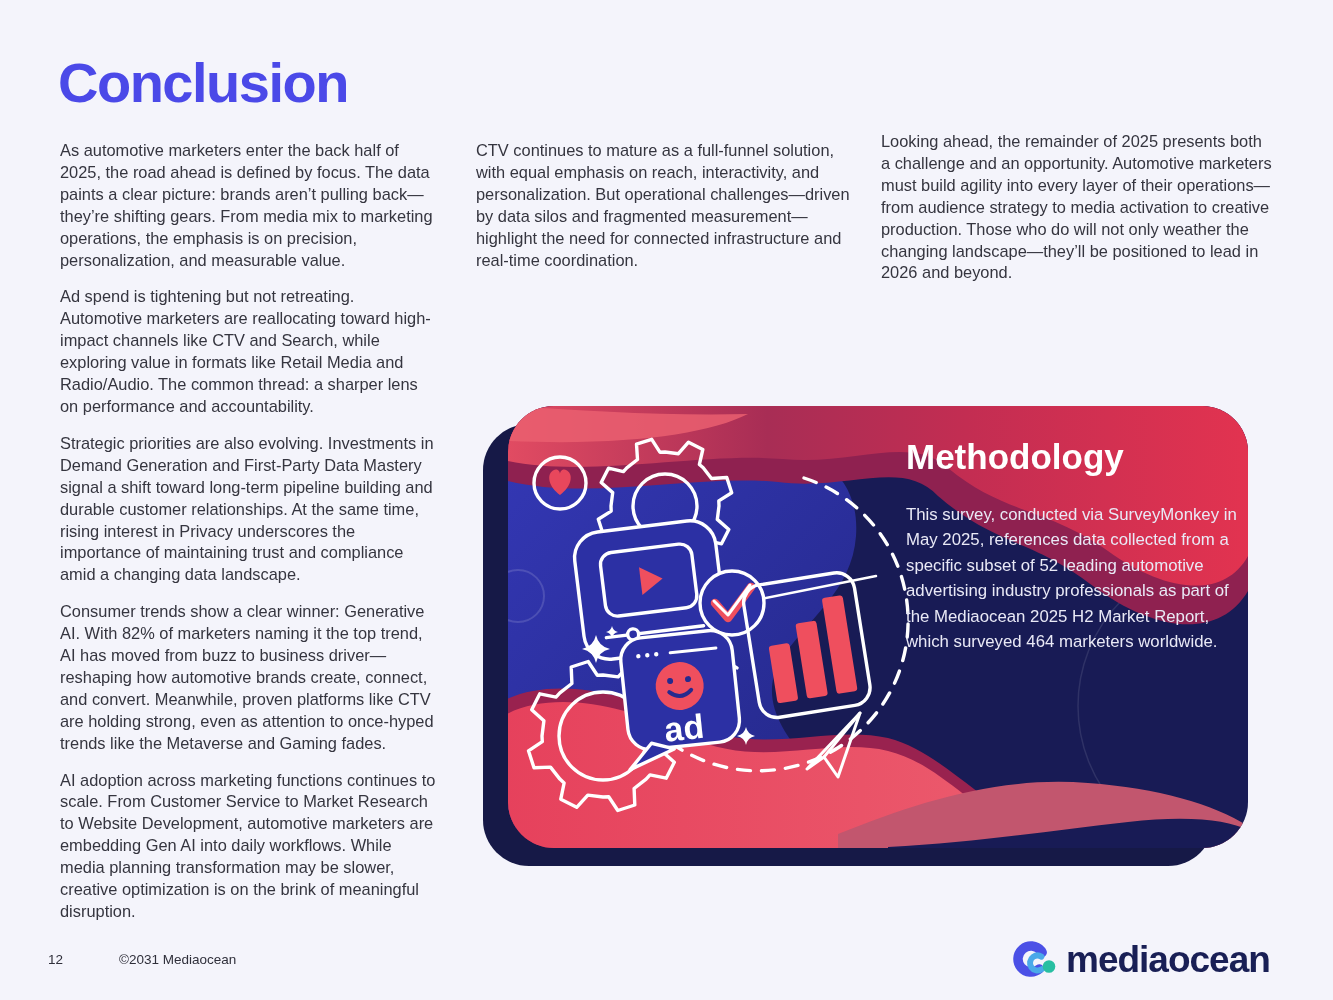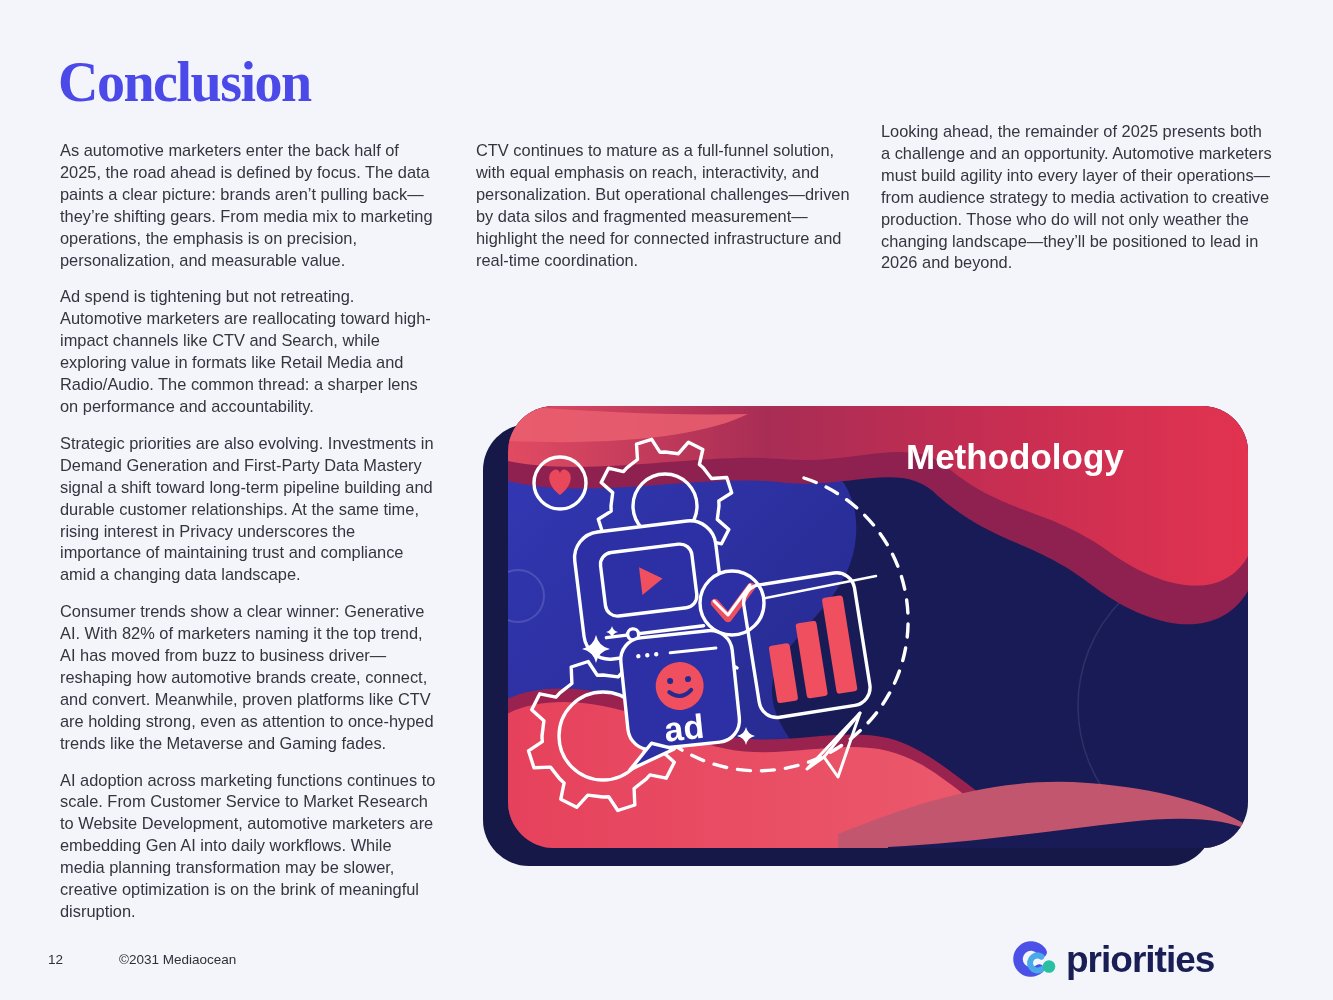--- a/index.html
+++ b/index.html
@@ -1,24 +1,24 @@
 <!DOCTYPE html>
 <html><head>
 <meta charset="utf-8">
 <style>
   html,body{margin:0;padding:0;background:#f4f4fb;}
   #page{position:relative;width:1333px;height:1000px;background:#f4f4fb;overflow:hidden;
         font-family:"Liberation Sans","DejaVu Sans",sans-serif;}
   .page-title{position:absolute;left:58px;top:50px;margin:0;font-size:56px;font-weight:800;
-        color:#4b49e8;letter-spacing:-1.5px;font-family:Liberation Serif, serif;}
+        color:#4b49e8;letter-spacing:-1.5px;}
   .col{position:absolute;top:140px;color:#35353f;font-size:16.4px;line-height:21.9px;}
   .col p{margin:0 0 15px 0;}
   #col1{left:60px;width:378px;}
   #col2{left:476px;width:378px;}
-  #col3{left:881px;top:121px;width:392px;}
+  #col3{left:881px;top:131px;width:392px;}
 
   .card-back{position:absolute;left:483px;top:424px;width:731px;height:442px;border-radius:46px;
         background:#161947;}
   .method-card{position:absolute;left:508px;top:406px;width:740px;height:442px;border-radius:46px;
         background:#181b55;overflow:hidden;}
   .method-card svg.art{position:absolute;left:0;top:0;}
   .card-text{position:absolute;left:398px;top:30px;width:332px;color:#e9e9f6;}
   .card-text h2{margin:0;font-size:35px;line-height:42px;font-weight:800;color:#ffffff;}
   .card-text p{margin:24px 0 0 0;font-size:16.8px;line-height:25.4px;font-weight:400;}
   .card-text p + p{margin-top:34px;}
@@ -162,28 +162,29 @@
         <g fill="#ffffff" stroke="none">
           <path d="M88,229 Q90.52,240.48 102,243 Q90.52,245.52 88,257 Q85.48,245.52 74,243 Q85.48,240.48 88,229 Z"></path>
           <path d="M104,220 Q105.08,224.92 110,226 Q105.08,227.08 104,232 Q102.92,227.08 98,226 Q102.92,224.92 104,220 Z"></path>
           <path d="M238,321 Q239.62,328.38 247,330 Q239.62,331.62 238,339 Q236.38,331.62 229,330 Q236.38,328.38 238,321 Z"></path>
         </g>
       </g>
     </svg>
 
     <div class="card-text">
       <h2>Methodology</h2>
+      <p>This survey, conducted via SurveyMonkey in May 2025, references data collected from a specific subset of 52 leading automotive advertising industry professionals as part of the Mediaocean 2025 H2 Market Report, which surveyed 464 marketers worldwide.</p>
     </div>
   </div>
 
   <div class="footer-pagenum">12</div>
   <div class="footer-copy">©2031 Mediaocean</div>
 
   <div class="logo">
     <svg width="52" height="48" viewBox="0 0 52 48">
       <circle cx="21" cy="23" r="13" fill="none" stroke="#4b50e6" stroke-width="9.5" stroke-dasharray="63 20" stroke-linecap="round" transform="rotate(50 21 23)"></circle>
       <circle cx="27.5" cy="27" r="7.5" fill="none" stroke="#4aa9e9" stroke-width="6" stroke-dasharray="32 16" stroke-linecap="round" transform="rotate(55 27.5 27)"></circle>
       <circle cx="39" cy="30.5" r="6.3" fill="#28bfa2"></circle>
     </svg>
-    <span class="logo-text">priorities</span>
+    <span class="logo-text">mediaocean</span>
   </div>
 
 </div>
 
 </body></html>

